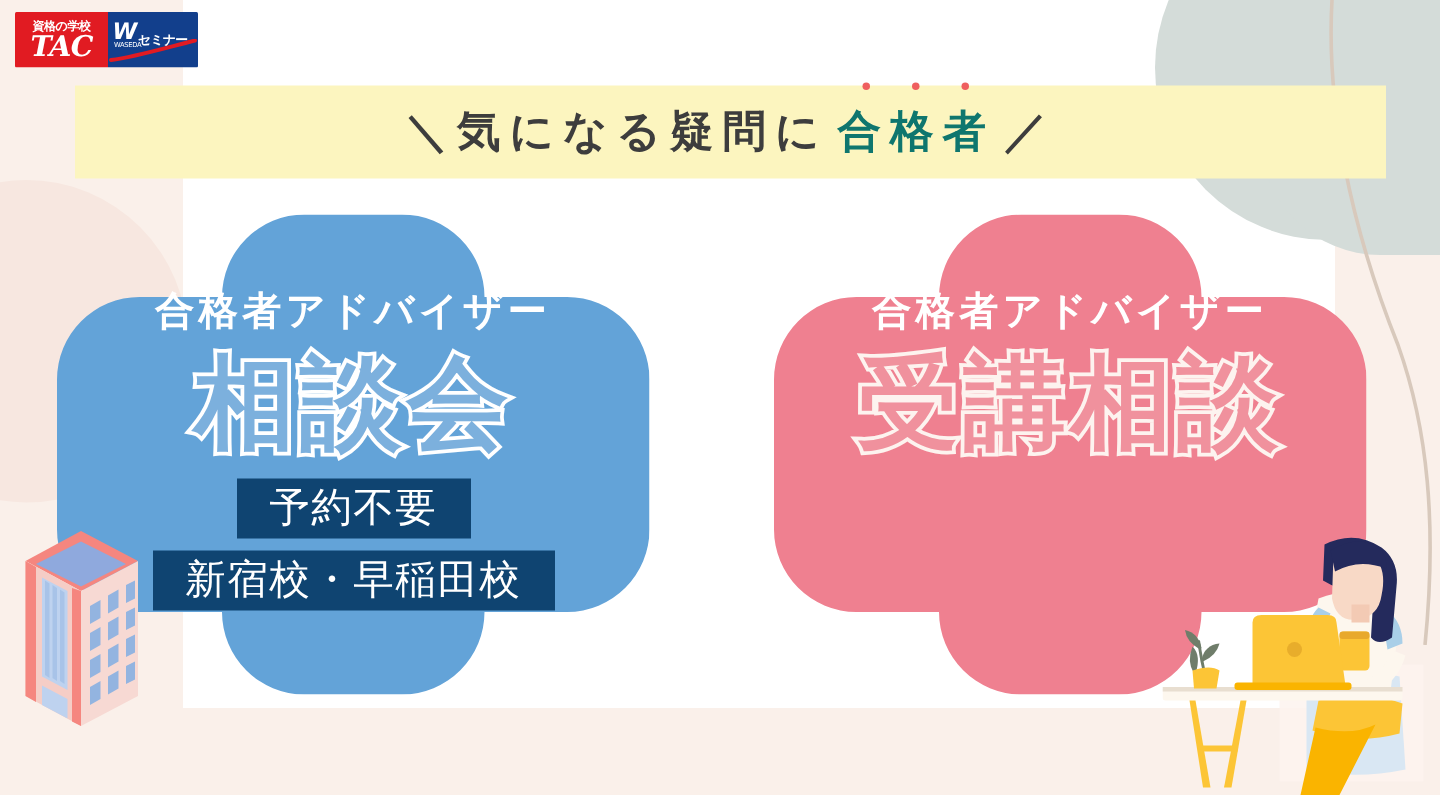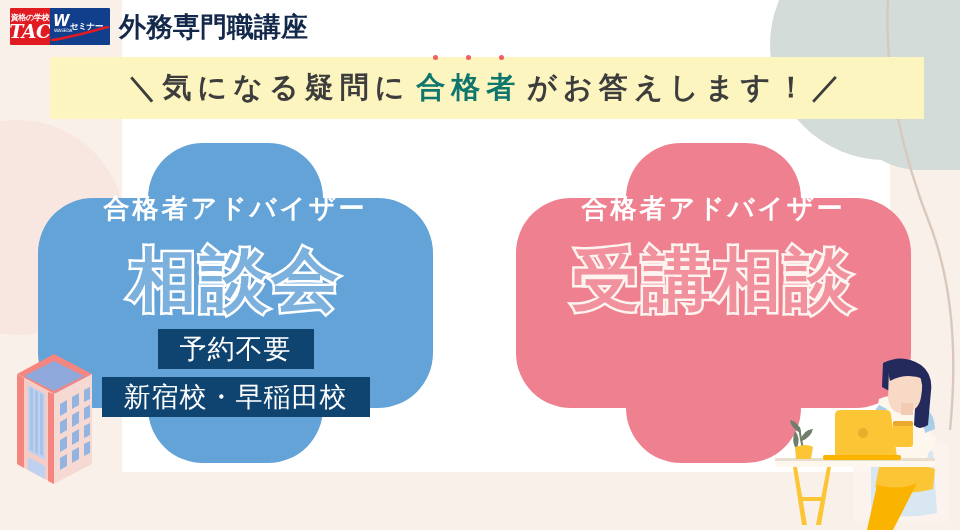--- a/index.html
+++ b/index.html
@@ -70,21 +70,21 @@
     z-index: 30;
   }
   .logo {
     display: flex;
     height: 37px;
     border-radius: 1px;
     overflow: hidden;
   }
   .logo-tac {
     background: #e11b22;
-    width: 40px;
+    width: 62px;
     display: flex;
     flex-direction: column;
     align-items: center;
     justify-content: center;
     padding: 1px 0 0 0;
   }
   .logo-tac-top {
     color: #ffffff;
     font-size: 8px;
     font-weight: bold;
@@ -225,21 +225,21 @@
     letter-spacing: 3px;
     line-height: 30px;
     white-space: nowrap;
   }
   .card-title {
     font-size: 68px;
     font-weight: bold;
     line-height: 78px;
     letter-spacing: 3px;
     white-space: nowrap;
-    margin-top: 18px;
+    margin-top: 8px;
     color: #ffffff;
   }
   .card-left .card-title {
     -webkit-text-stroke: 5px #ffffff;
     paint-order: stroke fill;
     color: #7cb0dd;
   }
   .card-right .card-title {
     -webkit-text-stroke: 5px #fdf3ef;
     paint-order: stroke fill;
@@ -301,36 +301,34 @@
       </div>
       <div class="logo-w">
         <svg class="logo-w-swoosh" viewBox="0 0 60 16">
           <path d="M 2 14 C 18 12 38 6 58 1" fill="none" stroke="#e11b22" stroke-width="2.6" stroke-linecap="round"></path>
         </svg>
         <span class="logo-w-glyph">W</span>
         <span class="logo-w-sub">WASEDA</span>
         <span class="logo-w-text">セミナー</span>
       </div>
     </div>
-    <div class="header-title">外務専門職講座</div>
   </div>
 
   <div class="yellow-band">
     <div class="band-text">
       <span>＼</span>
       <span>気になる疑問に</span>
       <span class="band-em">
         <span class="dots">
             <i></i>
             <i></i>
             <i></i>
           </span>
         <span>合格者</span>
       </span>
-      <span>がお答えします！</span>
       <span>／</span>
     </div>
   </div>
 
   <div class="card card-left">
     <svg class="card-shape" viewBox="0 0 395 320" preserveAspectRatio="none">
       <path d="M 0 110 A 55 55 0 0 1 55 55 L 110 55 A 55 55 0 0 1 165 0
                L 230 0 A 55 55 0 0 1 285 55 L 340 55 A 55 55 0 0 1 395 110
                L 395 210 A 55 55 0 0 1 340 265 L 285 265
                A 55 55 0 0 1 230 320 L 165 320 A 55 55 0 0 1 110 265

